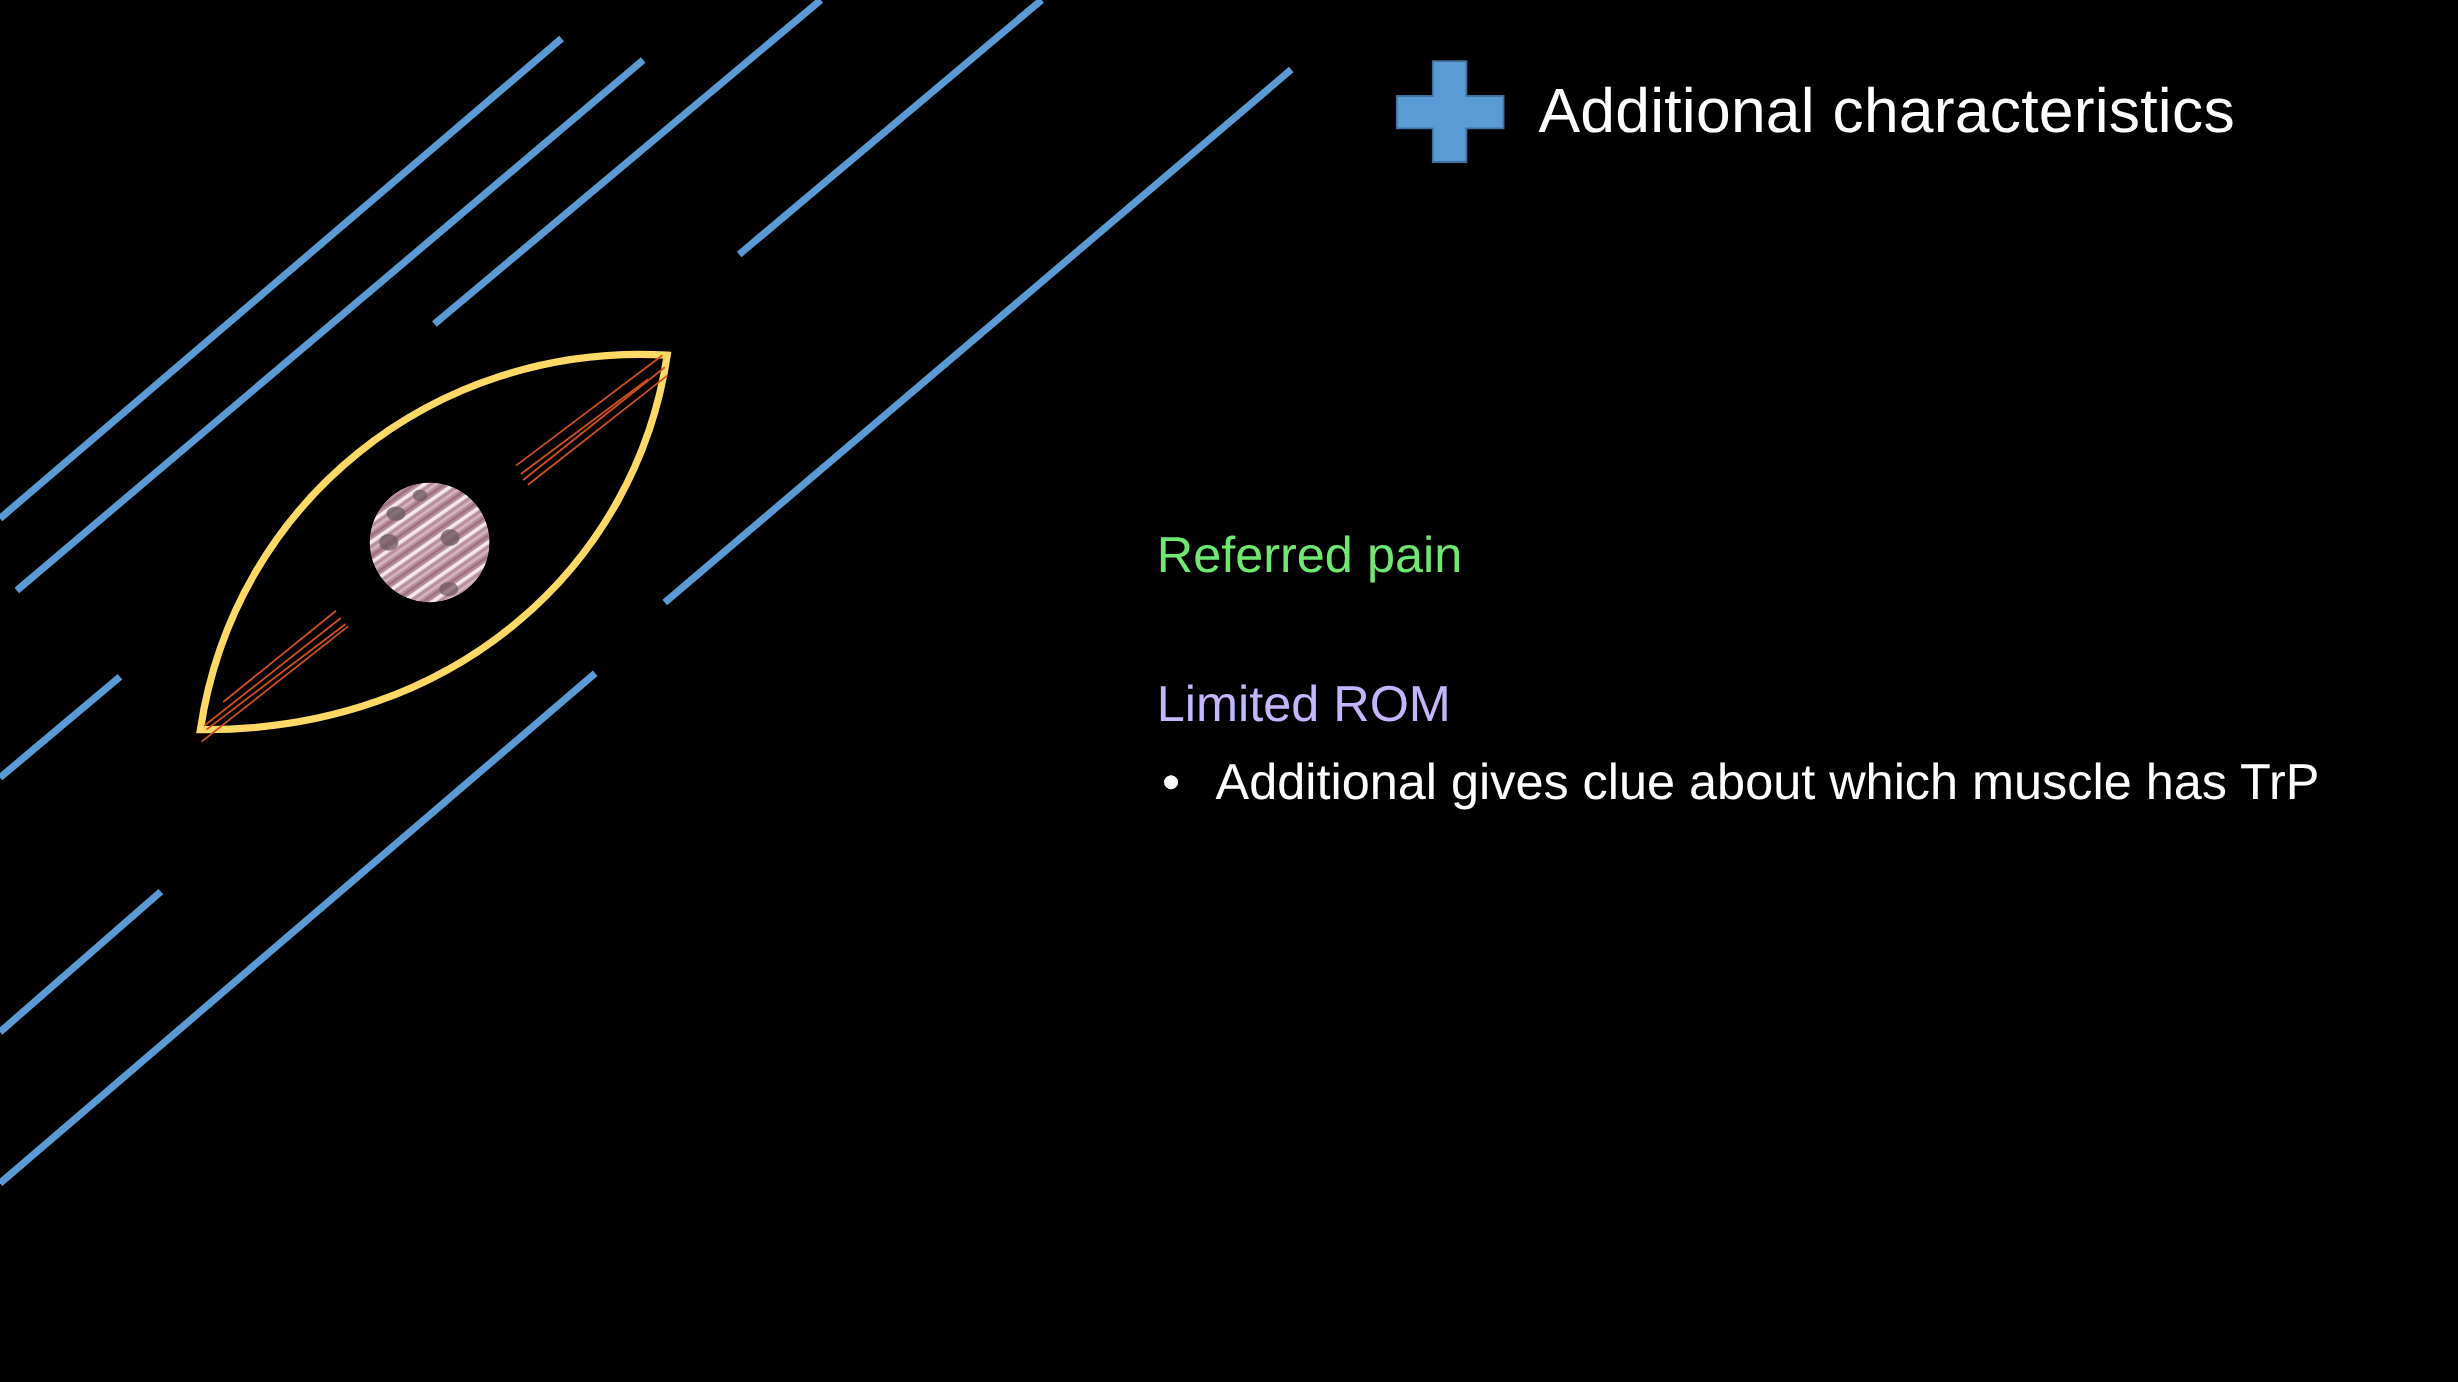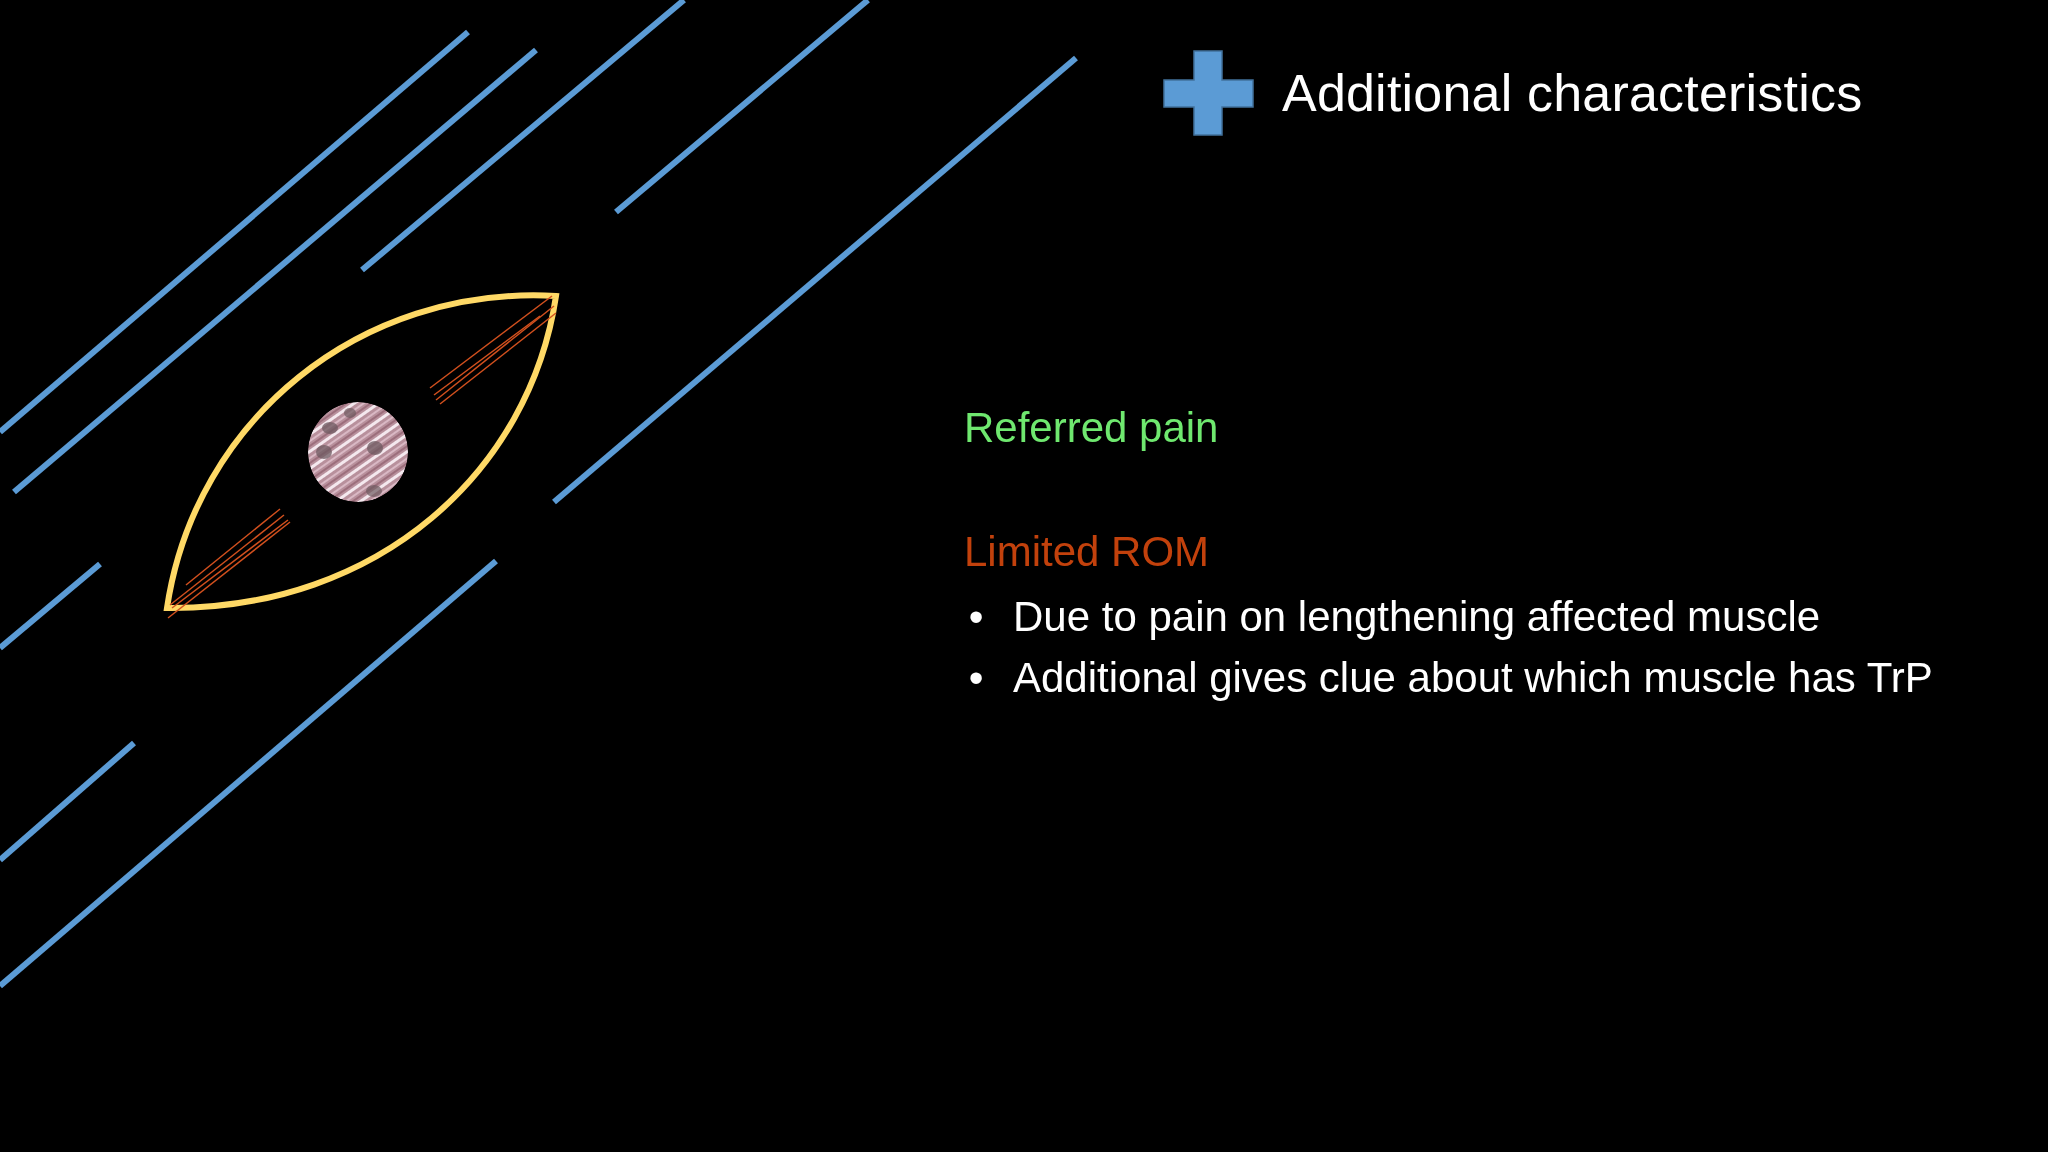--- a/index.html
+++ b/index.html
@@ -48,22 +48,22 @@
       position: absolute;
       left: 964px;
       top: 402px;
       width: 1040px;
     }
     .heading {
       font-size: 42px;
       line-height: 52px;
       margin: 0;
     }
-    .heading.referred { color: #6fe86f; }
-    .heading.limited { color: #c2410c; margin-top: 72px; }
+    .heading.referred { color: #6fe86f; margin-top: 35px; }
+    .heading.limited { color: #c4b5fd; margin-top: 72px; }
     .bullets {
       list-style: none;
       margin: 8px 0 0 0;
       padding: 0;
     }
     .bullet {
       position: relative;
       font-size: 42px;
       line-height: 61px;
       padding-left: 49px;
@@ -139,21 +139,20 @@
     <div class="title">Additional characteristics</div>
   </div>
 
   <div class="content">
     <p class="heading referred">Referred pain</p>
 
     <p class="heading limited">Limited ROM</p>
     <ul class="bullets">
       <li class="bullet">
         <span class="dot">•</span>
-        <span>Due to pain on lengthening affected muscle</span>
       </li>
       <li class="bullet">
         <span class="dot">•</span>
         <span>Additional gives clue about which muscle has TrP</span>
       </li>
     </ul>
   </div>
 
 </div>
 

